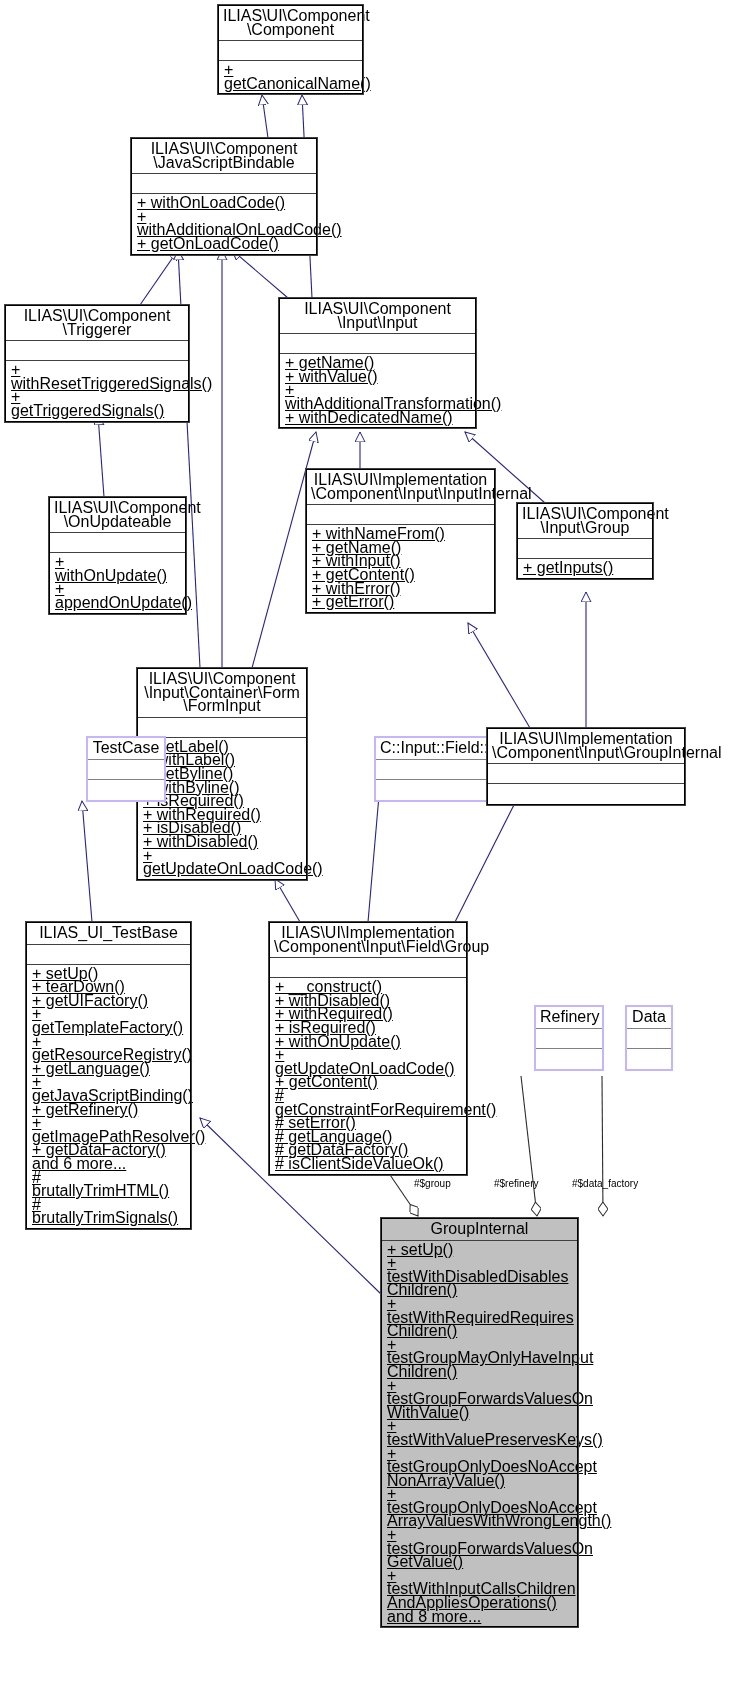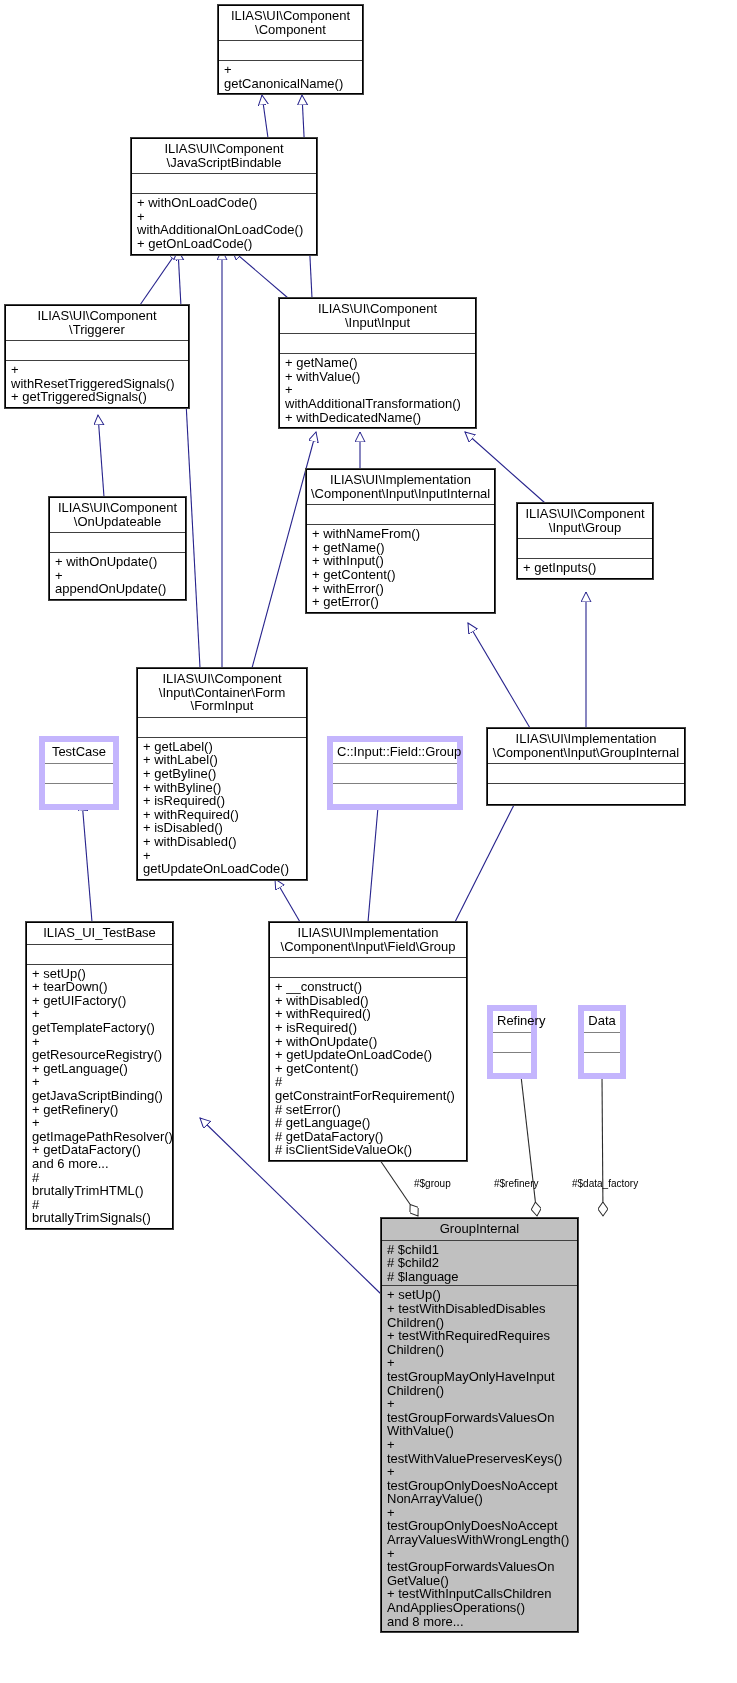--- a/index.html
+++ b/index.html
@@ -25,27 +25,28 @@
     width: 737px;
     height: 1683px;
     pointer-events: none;
   }
   .uml {
     position: absolute;
     box-sizing: border-box;
     background: #ffffff;
     border: 1px solid #000000;
     outline: 1px solid #404040;
-    font-size: 13px;
+    font-size: 16px;
     line-height: 13.6px;
     color: #000000;
   }
   .uml.thin {
     outline: none;
-    border: 6px solid #c4b5fd;
+    border: 2px solid #c4b5fd;
+    margin-left: 47px;
   }
   .uml.highlight {
     background: #c0c0c0;
   }
   .uml .title {
     text-align: center;
     padding: 3px 4px 4px 4px;
     border-bottom: 1px solid #404040;
     white-space: pre-line;
   }
@@ -58,20 +59,21 @@
     min-height: 13px;
     white-space: pre-line;
   }
   .uml.thin .attrs {
     border-bottom: 1px solid #808080;
   }
   .uml .ops {
     padding: 2px 19px 3px 5px;
     min-height: 11px;
     white-space: pre-line;
+    text-decoration: underline;
   }
   .uml .empty {
     min-height: 15px;
   }
   .edge-label {
     position: absolute;
     font-size: 10px;
     color: #000000;
     white-space: nowrap;
   }
@@ -227,21 +229,21 @@
     <div class="ops empty"></div>
   </div>
 
   <div class="uml" style="left:487px; top:728px; width:198px;">
     <div class="title">ILIAS\UI\Implementation
 \Component\Input\GroupInternal</div>
     <div class="attrs empty"></div>
     <div class="ops empty"></div>
   </div>
 
-  <div class="uml" style="left:26px; top:922px; width:147px;">
+  <div class="uml" style="left:26px; top:922px; width:165px;">
     <div class="title">ILIAS_UI_TestBase</div>
     <div class="attrs empty"></div>
     <div class="ops">+ setUp()
 + tearDown()
 + getUIFactory()
 + getTemplateFactory()
 + getResourceRegistry()
 + getLanguage()
 + getJavaScriptBinding()
 + getRefinery()
@@ -263,37 +265,34 @@
 + withOnUpdate()
 + getUpdateOnLoadCode()
 + getContent()
 # getConstraintForRequirement()
 # setError()
 # getLanguage()
 # getDataFactory()
 # isClientSideValueOk()</div>
   </div>
 
-  <div class="uml thin" style="left:487px; top:1005px; width:50px;">
+  <div class="uml thin" style="left:487px; top:1005px; width:70px;">
     <div class="title">Refinery</div>
     <div class="attrs empty"></div>
     <div class="ops empty"></div>
   </div>
 
   <div class="uml thin" style="left:578px; top:1005px; width:48px;">
     <div class="title">Data</div>
     <div class="attrs empty"></div>
     <div class="ops empty"></div>
   </div>
 
   <div class="uml highlight" style="left:381px; top:1218px; width:197px;">
     <div class="title">GroupInternal</div>
-    <div class="attrs"># $child1
-# $child2
-# $language</div>
     <div class="ops">+ setUp()
 + testWithDisabledDisables
 Children()
 + testWithRequiredRequires
 Children()
 + testGroupMayOnlyHaveInput
 Children()
 + testGroupForwardsValuesOn
 WithValue()
 + testWithValuePreservesKeys()

